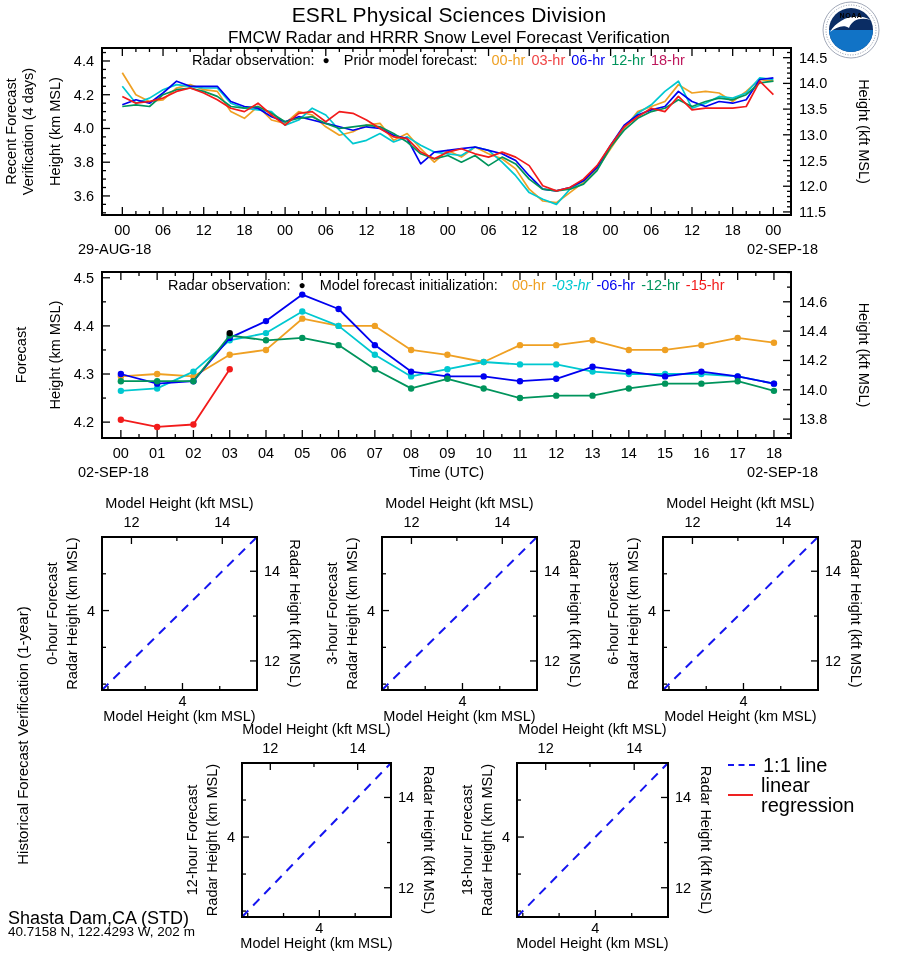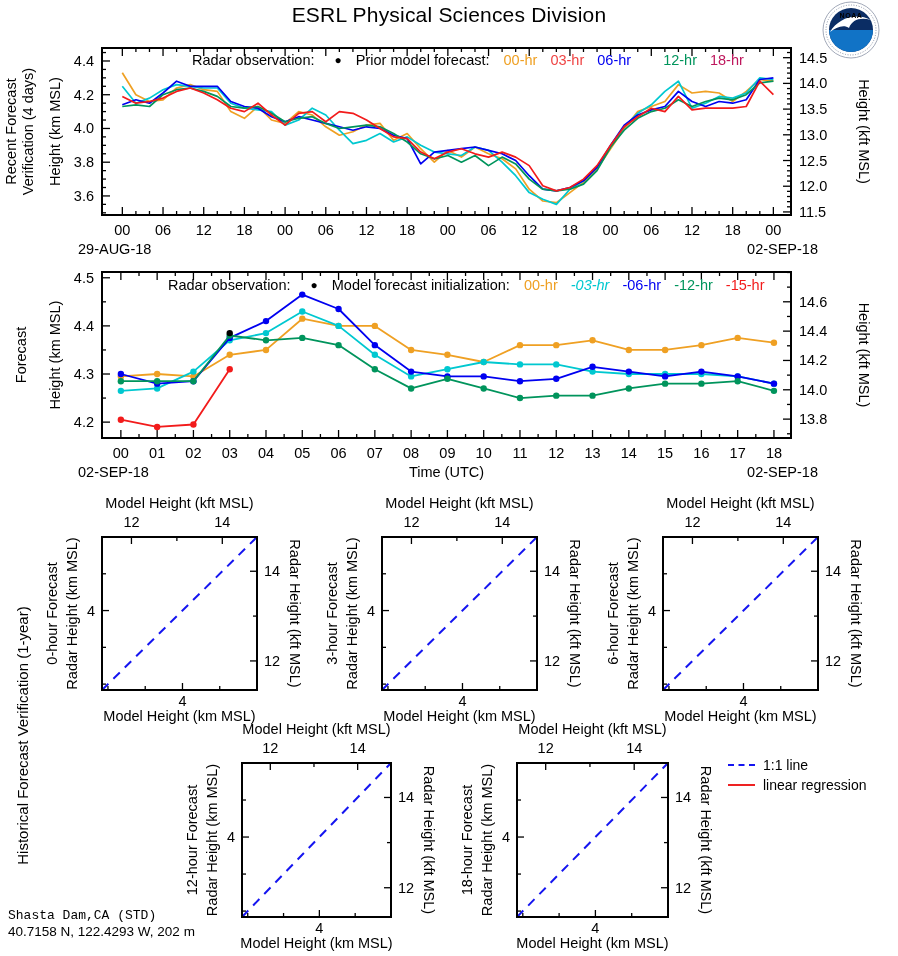--- a/index.html
+++ b/index.html
@@ -6,40 +6,41 @@
   html,body { width:898px; height:956px; background:#ffffff;
     font-family:"Liberation Sans", sans-serif; color:#000; }
   .page { position:relative; width:898px; height:956px; overflow:hidden; background:#fff; }
   .abs { position:absolute; }
   .title { left:0; right:0; top:3px; text-align:center; font-size:21px; letter-spacing:0.2px; }
   .subtitle { left:0; right:0; top:28px; text-align:center; font-size:17px; }
   svg.chart { position:absolute; left:0; pointer-events:none; overflow:visible; }
   svg text { font-family:"Liberation Sans", sans-serif; font-size:14.5px; fill:#000; }
   .ts-legend { position:absolute; display:flex; align-items:center; gap:14px;
     font-size:14.5px; white-space:nowrap; }
-  .ts-legend .grp { display:inline-flex; align-items:center; gap:20px; }
+  .ts-legend .grp { display:inline-flex; align-items:center; gap:8px; }
   .ts-legend .dot { font-size:12px; line-height:1; }
-  .legend-items { display:inline-flex; gap:13px; }
+  .legend-items { display:inline-flex; gap:6px; }
   .vlabel { position:absolute; transform-origin:0 0; transform:rotate(-90deg);
     text-align:center; font-size:15px; }
-  .scatter-legend { position:absolute; font-size:14px; line-height:20px; }
+  .scatter-legend { position:absolute; font-size:20px; line-height:20px; }
   .scatter-legend .row { display:flex; align-items:center; gap:8px; }
   .sample { display:inline-block; width:27px; height:0; }
   .sample.dash { border-top:2.5px dashed #1515f0; }
   .sample.solid { border-top:2.5px solid #ee2222; }
-  .station-name { left:8px; top:908px; font-size:13px;font-family:Liberation Mono, monospace; }
+  .station-name { left:8px; top:908px; font-size:18px; }
   .station-coords { left:8px; top:892px; font-size:13.5px;margin-top:32px; }
   .logo { left:822px; top:1px; width:58px; height:58px; }
 </style>
 </head>
 <body>
 
 <div class="page">
 
   <div class="abs title">ESRL Physical Sciences Division</div>
+  <div class="abs subtitle">FMCW Radar and HRRR Snow Level Forecast Verification</div>
 
   <div class="abs logo">
     <svg width="58" height="58" viewBox="0 0 58 58">
       <circle cx="29" cy="29" r="28" fill="#ffffff" stroke="#8a93a6" stroke-width="0.8"></circle>
       <circle cx="29" cy="29" r="25" fill="none" stroke="#8a93a6" stroke-width="1" stroke-dasharray="1 1.6"></circle>
       <circle cx="29" cy="29" r="22" fill="#0b2d64"></circle>
       <path d="M7,29 a22,22 0 0 0 44,0 z" fill="#1173c6"></path>
       <path d="M8,31 C16,17 34,11 49,19 C38,16 30,19 27,27 C22,23 14,26 8,31 Z" fill="#ffffff"></path>
       <text x="29" y="16.5" text-anchor="middle" fill="#ffffff" style="font-size:7px;font-weight:bold;letter-spacing:0.6px">NOAA</text>
     </svg>
@@ -613,21 +614,21 @@
   <div class="ts-legend" style="left:192px; top:52px">
     <span class="grp">
       <span>Radar observation:</span>
       <span class="dot">●</span>
     </span>
     <span>Prior model forecast:</span>
     <span class="legend-items" id="legend-items-plot1">
         <span style="color: rgb(239, 160, 35);">00-hr</span>
         <span style="color: #ef4444;">03-hr</span>
         <span style="color: rgb(0, 0, 240);">06-hr</span>
-        <span style="color: rgb(0, 148, 92); margin-left: 19px;">12-hr</span>
+        <span style="color: rgb(0, 148, 92);">12-hr</span>
         <span style="color: #be185d;">18-hr</span>
       </span>
   </div>
 
   <div class="ts-legend" style="left:168px; top:277px">
     <span class="grp">
       <span>Radar observation:</span>
       <span class="dot">●</span>
     </span>
     <span>Model forecast initialization:</span>

